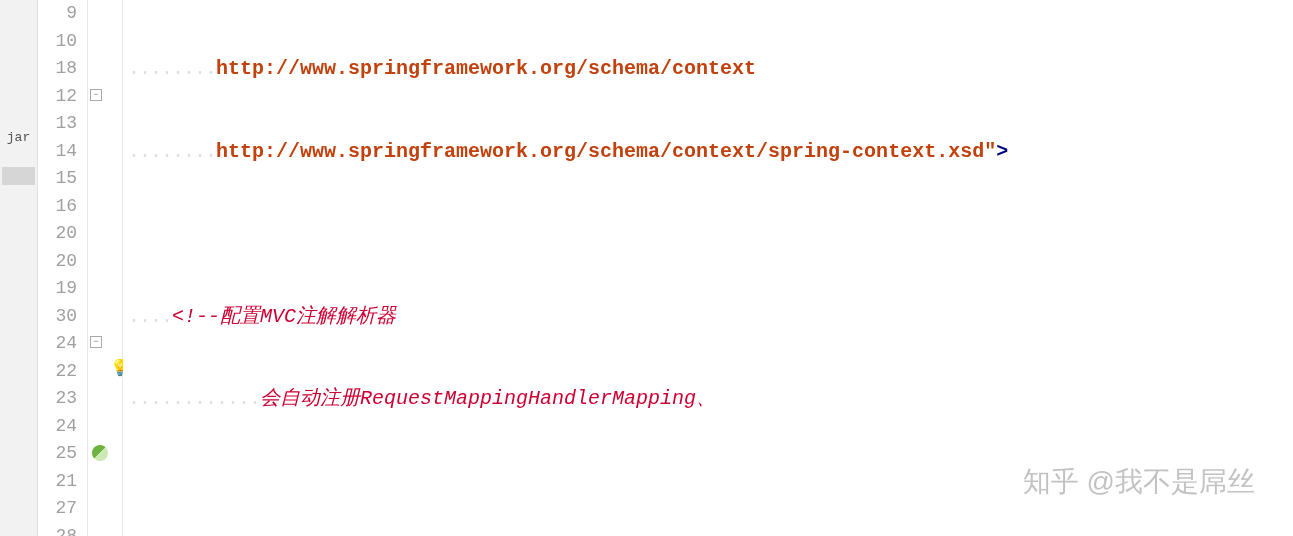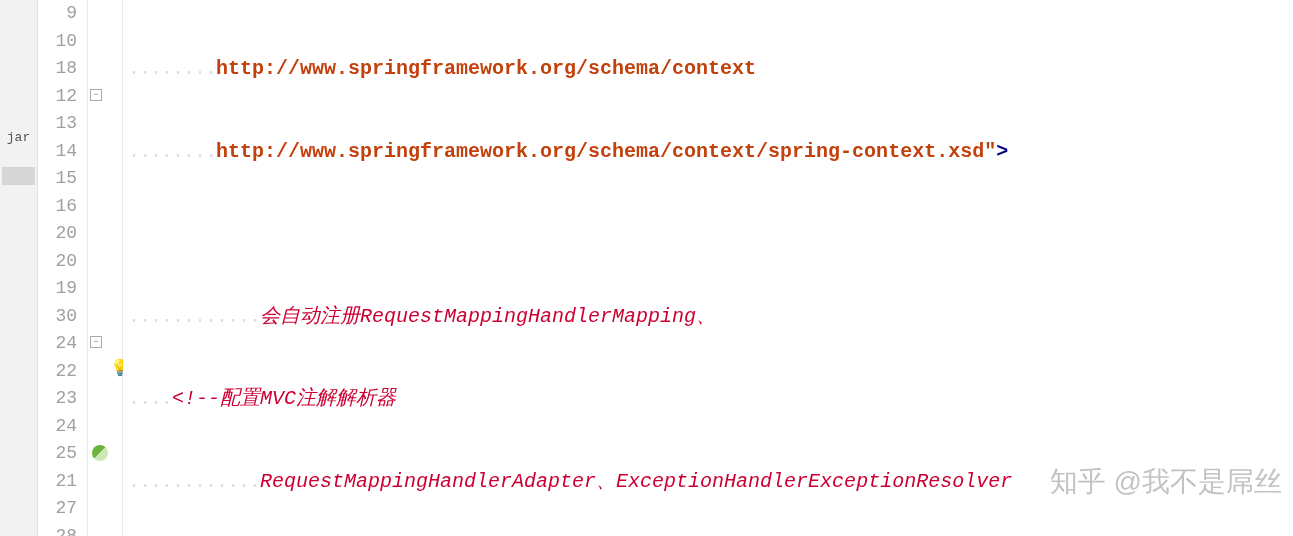--- a/index.html
+++ b/index.html
@@ -103,21 +103,21 @@
     .code-line {
       height: 27.5px;
       padding-left: 5px;
     }
     .dots { color: #e0e0e0; letter-spacing: -1px; }
     .green-bold { color: #c2410c; font-weight: bold; }
     .tag-bracket { color: #000080; font-weight: bold; }
     .comment-red { color: #cc0033; font-style: italic; font-weight: 500; }
     .watermark {
       position: absolute;
-      right: 11px;
+      right: 38px;
       bottom: 35px;
       font-size: 28px;
       color: rgba(120,120,120,0.45);
       font-family: sans-serif;
       font-weight: 400;
       z-index: 10;
       pointer-events: none;
     }
   </style>
 </head>
@@ -162,23 +162,22 @@
     <div class="fold-marker" style="top:89px;">−</div>
     <div class="fold-marker" style="top:336px;">−</div>
     <span class="bulb-icon" style="top:358px;">💡</span>
     <div class="spring-icon" style="top:445px;"></div>
   </div>
 
   <div class="code-area">
     <div class="code-line"><span class="dots">........</span><span class="green-bold">http://www.springframework.org/schema/context</span></div>
     <div class="code-line"><span class="dots">........</span><span class="green-bold">http://www.springframework.org/schema/context/spring-context.xsd</span><span class="green-bold">"</span><span class="tag-bracket">&gt;</span></div>
     <div class="code-line"></div>
+    <div class="code-line"><span class="dots">....</span><span class="comment-red">&lt;!--</span><span class="comment-red">配置MVC注解解析器</span></div>
     <div class="code-line"><span class="dots">............</span><span class="comment-red">会自动注册RequestMappingHandlerMapping、</span></div>
-    <div class="code-line"><span class="dots">....</span><span class="comment-red">&lt;!--</span><span class="comment-red">配置MVC注解解析器</span></div>
-    <div class="code-line"><span class="dots">............</span><span class="comment-red">RequestMappingHandlerAdapter、ExceptionHandlerExceptionResolver</span></div>
     
     
     
     
     
     
     
     
     
     

